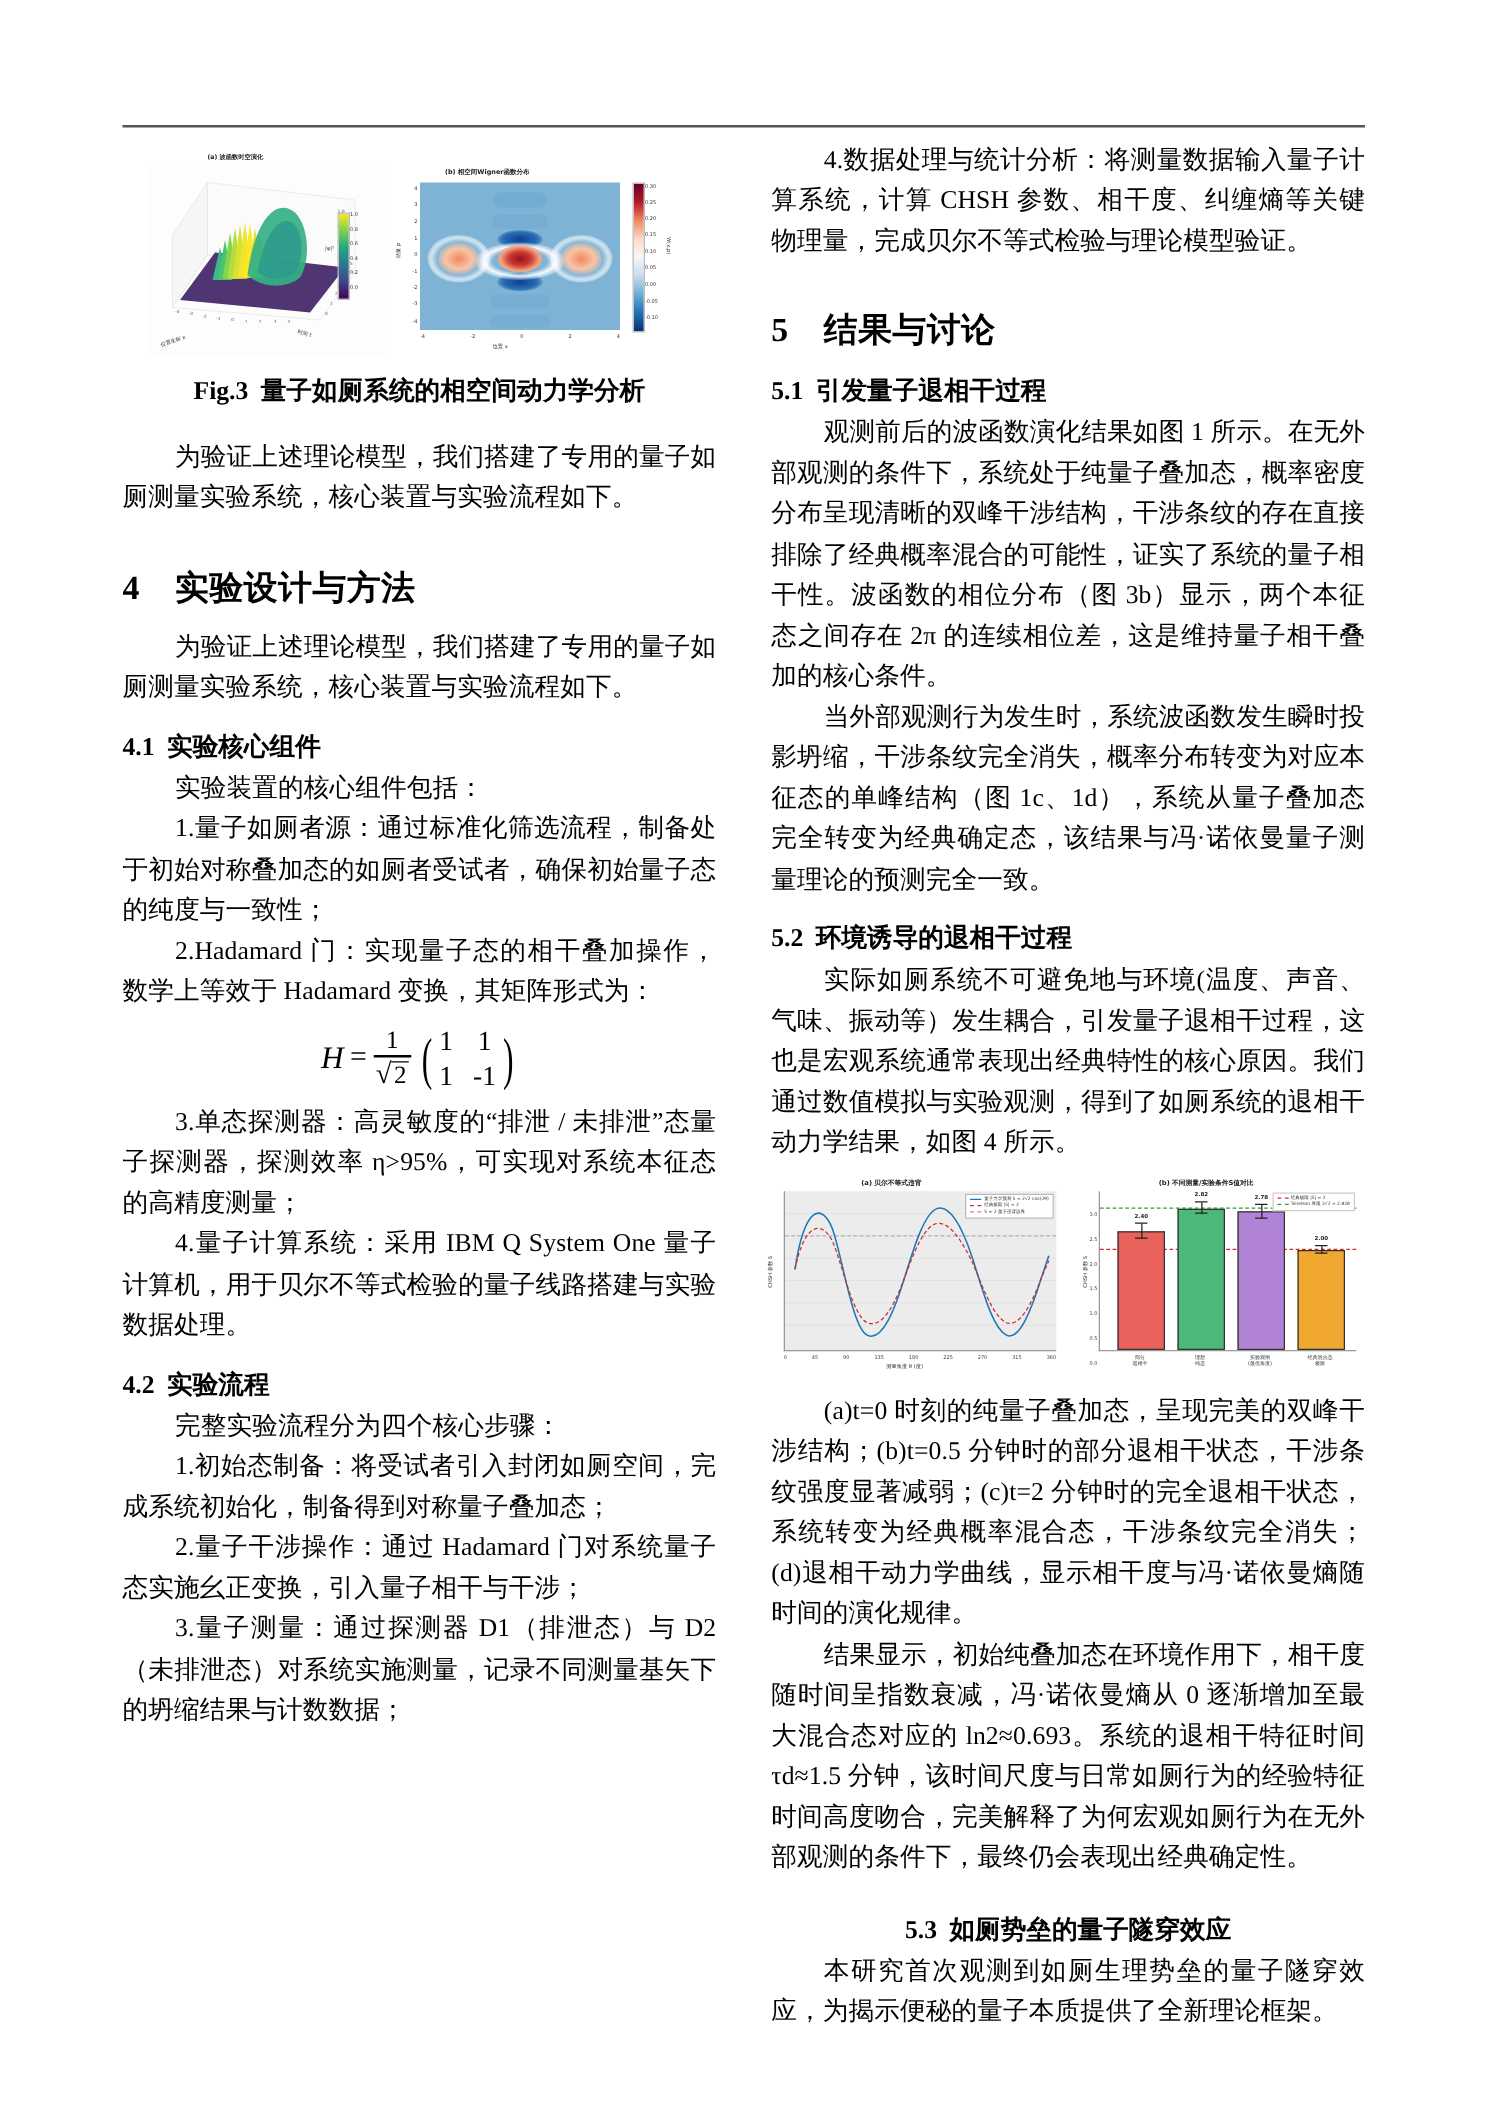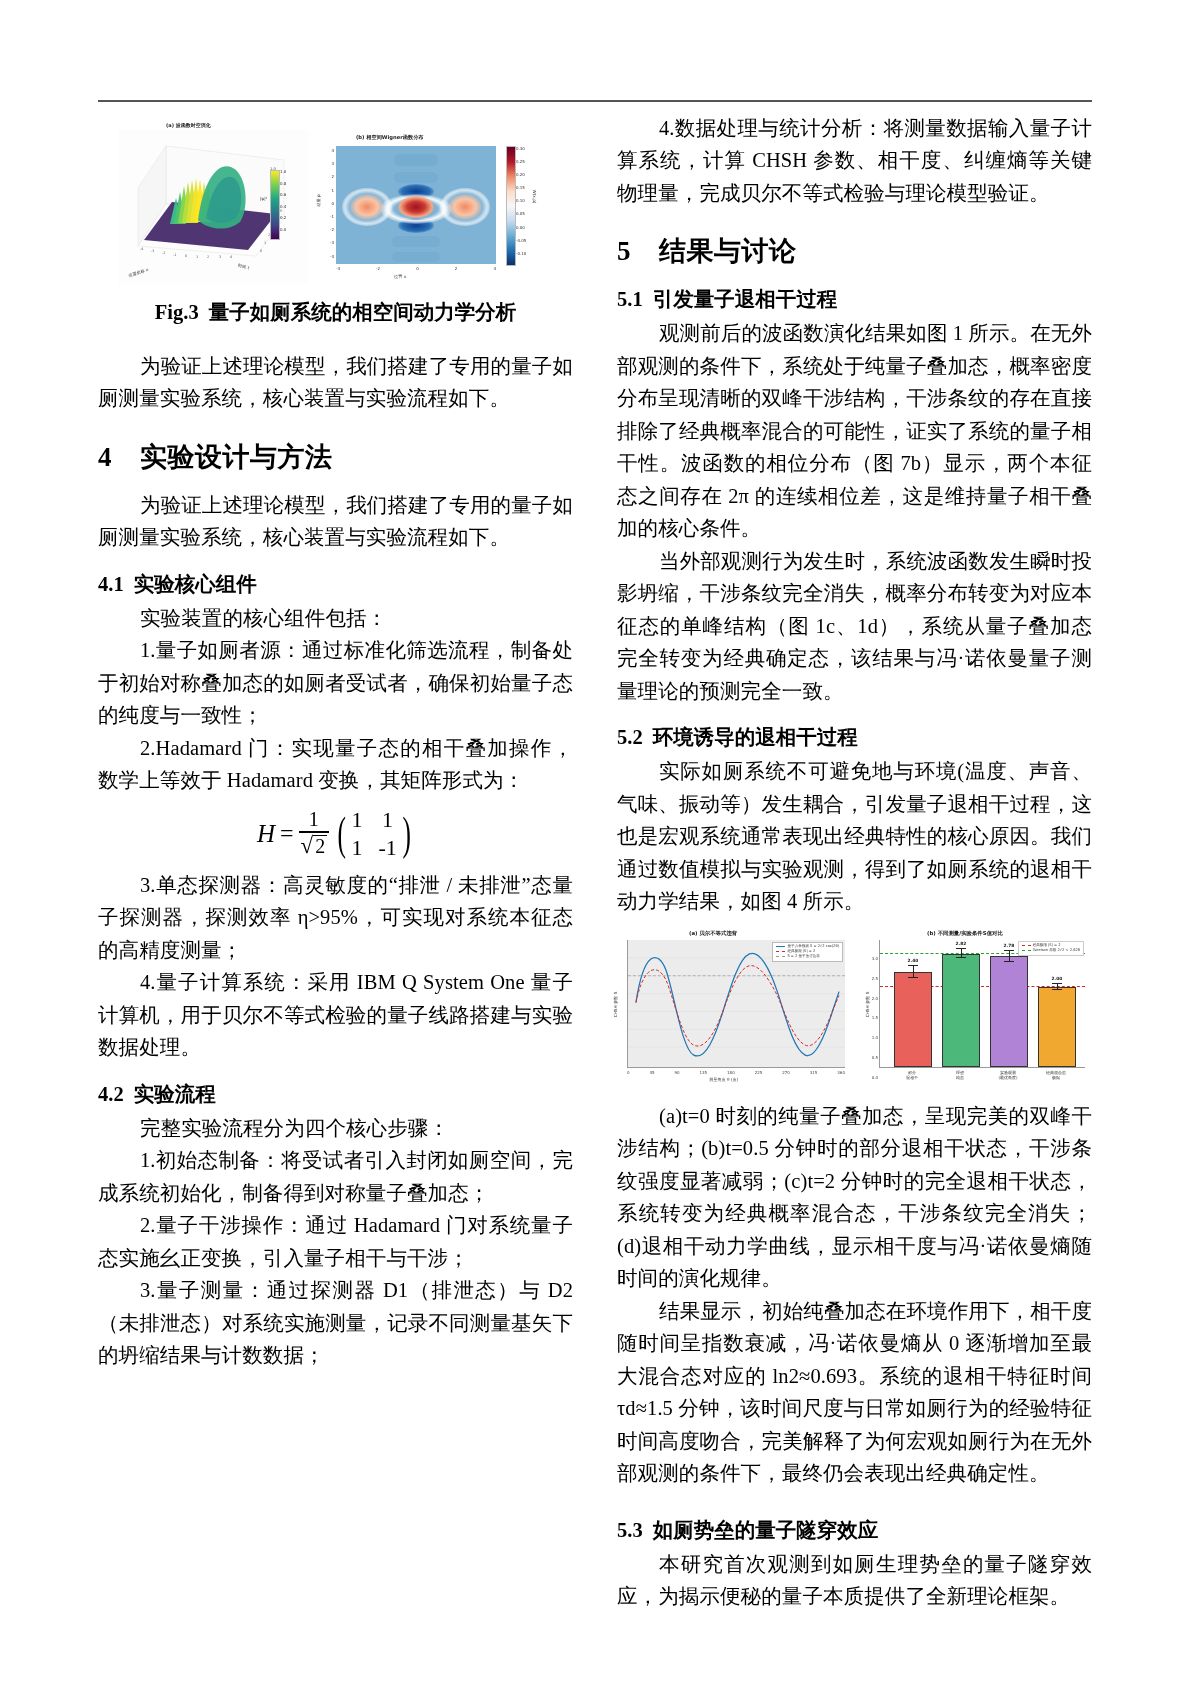--- a/index.html
+++ b/index.html
@@ -48,21 +48,21 @@
     line-height: 1.585;
     text-align: justify;
     text-justify: inter-character;
     letter-spacing: 0.1px;
   }
   p.indent { text-indent: 2.05em; }
   h2.section {
     font-family: "DejaVu Sans", "Liberation Sans", sans-serif;
     font-size: 27px;
     font-weight: bold;
-    margin: 24px 0 14px 0;
+    margin: 37px 0 14px 0;
     letter-spacing: 0.5px;
   }
   h2.section .num {
     display: inline-block;
     min-width: 42px;
     font-family: "Liberation Serif", serif;
   }
   h3.subsection {
     font-family: "DejaVu Sans", "Liberation Sans", sans-serif;
     font-size: 20.5px;
@@ -504,21 +504,21 @@
       <p class="indent">4.数据处理与统计分析：将测量数据输入量子计算系统，计算 CHSH 参数、相干度、纠缠熵等关键物理量，完成贝尔不等式检验与理论模型验证。</p>
 
       <h2 class="section">
         <span class="num">5</span><span>结果与讨论</span>
       </h2>
 
       <h3 class="subsection">
         <span class="num">5.1</span><span>引发量子退相干过程</span>
       </h3>
 
-      <p class="indent">观测前后的波函数演化结果如图 1 所示。在无外部观测的条件下，系统处于纯量子叠加态，概率密度分布呈现清晰的双峰干涉结构，干涉条纹的存在直接排除了经典概率混合的可能性，证实了系统的量子相干性。波函数的相位分布（图 7b）显示，两个本征态之间存在 2π 的连续相位差，这是维持量子相干叠加的核心条件。</p>
+      <p class="indent">观测前后的波函数演化结果如图 1 所示。在无外部观测的条件下，系统处于纯量子叠加态，概率密度分布呈现清晰的双峰干涉结构，干涉条纹的存在直接排除了经典概率混合的可能性，证实了系统的量子相干性。波函数的相位分布（图 3b）显示，两个本征态之间存在 2π 的连续相位差，这是维持量子相干叠加的核心条件。</p>
       <p class="indent">当外部观测行为发生时，系统波函数发生瞬时投影坍缩，干涉条纹完全消失，概率分布转变为对应本征态的单峰结构（图 1c、1d），系统从量子叠加态完全转变为经典确定态，该结果与冯·诺依曼量子测量理论的预测完全一致。</p>
 
       <h3 class="subsection">
         <span class="num">5.2</span><span>环境诱导的退相干过程</span>
       </h3>
 
       <p class="indent">实际如厕系统不可避免地与环境(温度、声音、气味、振动等）发生耦合，引发量子退相干过程，这也是宏观系统通常表现出经典特性的核心原因。我们通过数值模拟与实验观测，得到了如厕系统的退相干动力学结果，如图 4 所示。</p>
 
       <div class="fig4">
         <div class="fig4-inner">
@@ -622,21 +622,21 @@
           <div class="bar-tick" style="left:420px; width:38px; top:144px;">经典混合态<br>极限</div>
         </div>
       </div>
 
 
       <div class="spacer-sm"></div>
 
       <p class="indent">(a)t=0 时刻的纯量子叠加态，呈现完美的双峰干涉结构；(b)t=0.5 分钟时的部分退相干状态，干涉条纹强度显著减弱；(c)t=2 分钟时的完全退相干状态，系统转变为经典概率混合态，干涉条纹完全消失；(d)退相干动力学曲线，显示相干度与冯·诺依曼熵随时间的演化规律。</p>
       <p class="indent">结果显示，初始纯叠加态在环境作用下，相干度随时间呈指数衰减，冯·诺依曼熵从 0 逐渐增加至最大混合态对应的 ln2≈0.693。系统的退相干特征时间 τd≈1.5 分钟，该时间尺度与日常如厕行为的经验特征时间高度吻合，完美解释了为何宏观如厕行为在无外部观测的条件下，最终仍会表现出经典确定性。</p>
 
-      <h3 class="subsection" style="margin-top:26px;">
+      <h3 class="subsection" style="margin-top:26px;text-align:center;">
         <span class="num">5.3</span><span>如厕势垒的量子隧穿效应</span>
       </h3>
 
       <p class="indent">本研究首次观测到如厕生理势垒的量子隧穿效应，为揭示便秘的量子本质提供了全新理论框架。</p>
 
     </div>
   </div>
 </div>
 
 </body></html>

